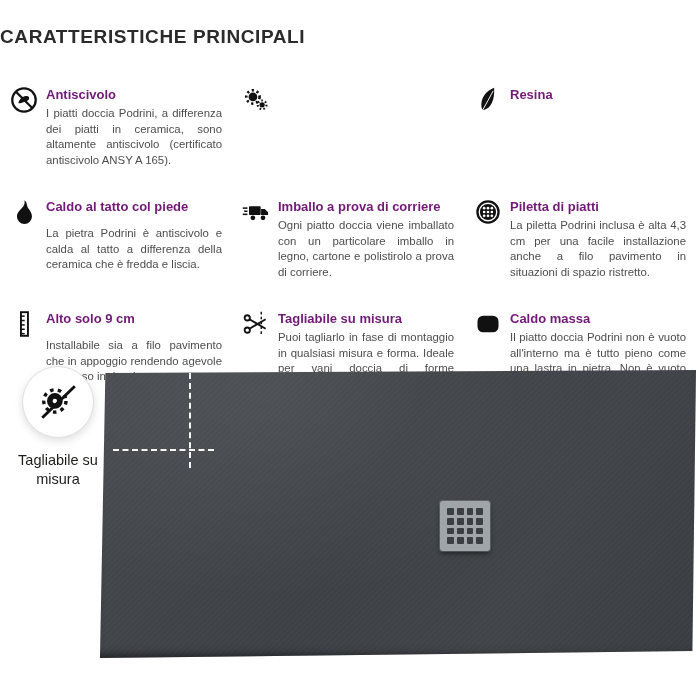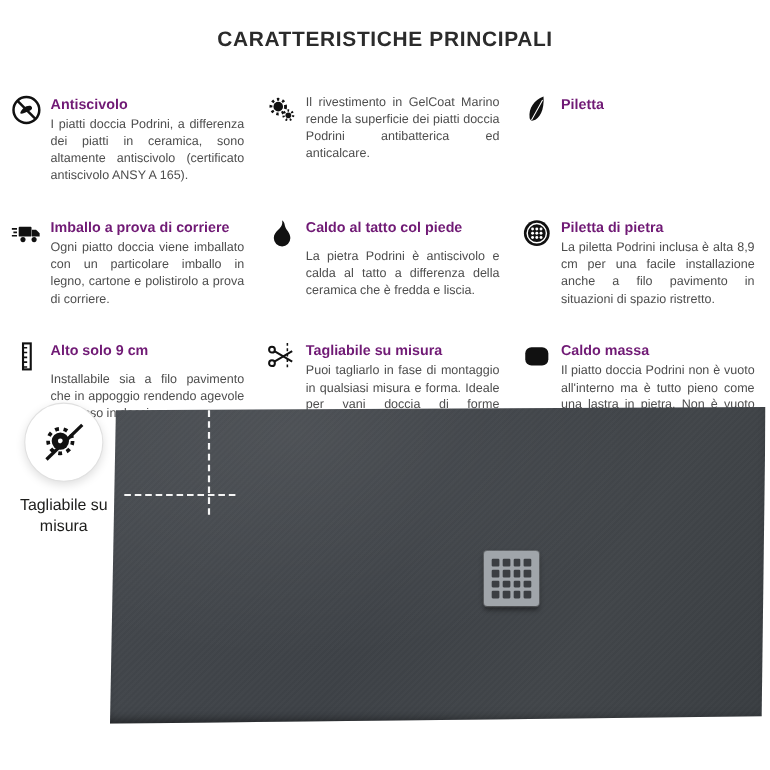--- a/index.html
+++ b/index.html
@@ -4,21 +4,20 @@
 <style>
   html,body{margin:0;padding:0;}
   body{
     width:700px;height:700px;position:relative;overflow:hidden;
     background:#ffffff;
     font-family:"Liberation Sans", sans-serif;
     color:#1d1d1b;
   }
   
   .page-title{
-    text-align:center;
     font-size:19px;font-weight:bold;letter-spacing:.6px;
     color:#2b2b2b;
     padding-top:13px;
   }
   
   .features-grid{
     display:grid;
     grid-template-columns:repeat(3,1fr);
     column-gap:16px;row-gap:30px;
     padding:26px 10px 0 10px;
@@ -108,83 +107,82 @@
 
   <div class="feature">
     <span class="f-icon">
       <svg viewBox="0 0 32 32" width="28" height="28">
         <circle cx="12.5" cy="12.5" r="5" fill="#111"></circle>
         <circle cx="12.5" cy="12.5" r="7.6" fill="none" stroke="#111" stroke-width="3" stroke-dasharray="2.5 3.2"></circle>
         <circle cx="23" cy="21.5" r="3" fill="#111"></circle>
         <circle cx="23" cy="21.5" r="5" fill="none" stroke="#111" stroke-width="2.4" stroke-dasharray="1.8 2.6"></circle>
       </svg>
     </span>
-    <div class="f-text">Il rivestimento in GelCoat Marino rende la superficie dei piatti doccia Podrini antibatterica ed anticalcare.</div>
   </div>
 
   <div class="feature">
     <span class="f-icon">
       <svg viewBox="0 0 32 32" width="28" height="28">
         <path d="M23 2 C13 6 7.5 14 8.5 24 c0.2 2 1.6 3.5 3.6 3 C19 25.5 24 16 23 2 Z" fill="#111"></path>
         <path d="M10.5 26.5 C14 20 18 13 22 5.5" stroke="#fff" stroke-width="1.1" fill="none"></path>
       </svg>
     </span>
-    <div class="f-title">Piletta</div>
+    <div class="f-title">Resina</div>
+  </div>
+
+  <div class="feature">
+    <span class="f-icon">
+      <svg viewBox="0 0 32 32" width="28" height="28">
+        <path d="M16.5 2.5 c1 5 -1.5 7.5 -4 10 c-2.5 2.5 -4.6 5 -4.6 8.6 a8.6 8.6 0 0 0 17.2 0 c0 -6 -4.5 -8 -5.6 -12.6 c-0.4 -1.8 -0.3 -4 -3 -6 z" fill="#111"></path>
+      </svg>
+    </span>
+    <div class="f-title">Caldo al tatto col piede</div>
+    <div class="f-text">La pietra Podrini è antiscivolo e calda al tatto a differenza della ceramica che è fredda e liscia.</div>
   </div>
 
   <div class="feature">
     <span class="f-icon">
       <svg viewBox="0 0 36 32" width="28" height="28">
         <g fill="#111">
           <rect x="9" y="8.5" width="15" height="11.5" rx="1"></rect>
           <path d="M24.5 12 h4.8 l4.2 4.2 V20 h-9 z"></path>
           <circle cx="14" cy="23.5" r="3"></circle>
           <circle cx="27" cy="23.5" r="3"></circle>
         </g>
         <g stroke="#111" stroke-width="2">
           <line x1="1" y1="11" x2="7" y2="11"></line>
           <line x1="2.8" y1="15" x2="7" y2="15"></line>
           <line x1="1" y1="19" x2="7" y2="19"></line>
         </g>
       </svg>
     </span>
     <div class="f-title">Imballo a prova di corriere</div>
     <div class="f-text">Ogni piatto doccia viene imballato con un particolare imballo in legno, cartone e polistirolo a prova di corriere.</div>
-  </div>
-
-  <div class="feature">
-    <span class="f-icon">
-      <svg viewBox="0 0 32 32" width="28" height="28">
-        <path d="M16.5 2.5 c1 5 -1.5 7.5 -4 10 c-2.5 2.5 -4.6 5 -4.6 8.6 a8.6 8.6 0 0 0 17.2 0 c0 -6 -4.5 -8 -5.6 -12.6 c-0.4 -1.8 -0.3 -4 -3 -6 z" fill="#111"></path>
-      </svg>
-    </span>
-    <div class="f-title">Caldo al tatto col piede</div>
-    <div class="f-text">La pietra Podrini è antiscivolo e calda al tatto a differenza della ceramica che è fredda e liscia.</div>
   </div>
 
   <div class="feature">
     <span class="f-icon">
       <svg viewBox="0 0 32 32" width="28" height="28">
         <circle cx="16" cy="16" r="13.4" fill="#111"></circle>
         <circle cx="16" cy="16" r="10" fill="none" stroke="#fff" stroke-width="1.5"></circle>
         <g fill="#fff">
           <circle cx="11.6" cy="11.6" r="1.5"></circle>
             <circle cx="16" cy="11.6" r="1.5"></circle>
             <circle cx="20.4" cy="11.6" r="1.5"></circle>
           <circle cx="11.6" cy="16" r="1.5"></circle>
             <circle cx="16" cy="16" r="1.5"></circle>
             <circle cx="20.4" cy="16" r="1.5"></circle>
           <circle cx="11.6" cy="20.4" r="1.5"></circle>
             <circle cx="16" cy="20.4" r="1.5"></circle>
             <circle cx="20.4" cy="20.4" r="1.5"></circle>
         </g>
       </svg>
     </span>
-    <div class="f-title">Piletta di pietra</div>
-    <div class="f-text">La piletta Podrini inclusa è alta 8,9 cm per una facile installazione anche a filo pavimento in situazioni di spazio ristretto.</div>
+    <div class="f-title">Piletta di piatti</div>
+    <div class="f-text">La piletta Podrini inclusa è alta 4,3 cm per una facile installazione anche a filo pavimento in situazioni di spazio ristretto.</div>
   </div>
 
   <div class="feature">
     <span class="f-icon">
       <svg viewBox="0 0 32 32" width="28" height="28">
         <rect x="12.5" y="2.5" width="8" height="27" fill="none" stroke="#111" stroke-width="2.2"></rect>
         <g stroke="#111" stroke-width="1.7">
           <line x1="12.5" y1="7" x2="16.8" y2="7"></line>
           <line x1="12.5" y1="12" x2="16.8" y2="12"></line>
           <line x1="12.5" y1="17" x2="16.8" y2="17"></line>

